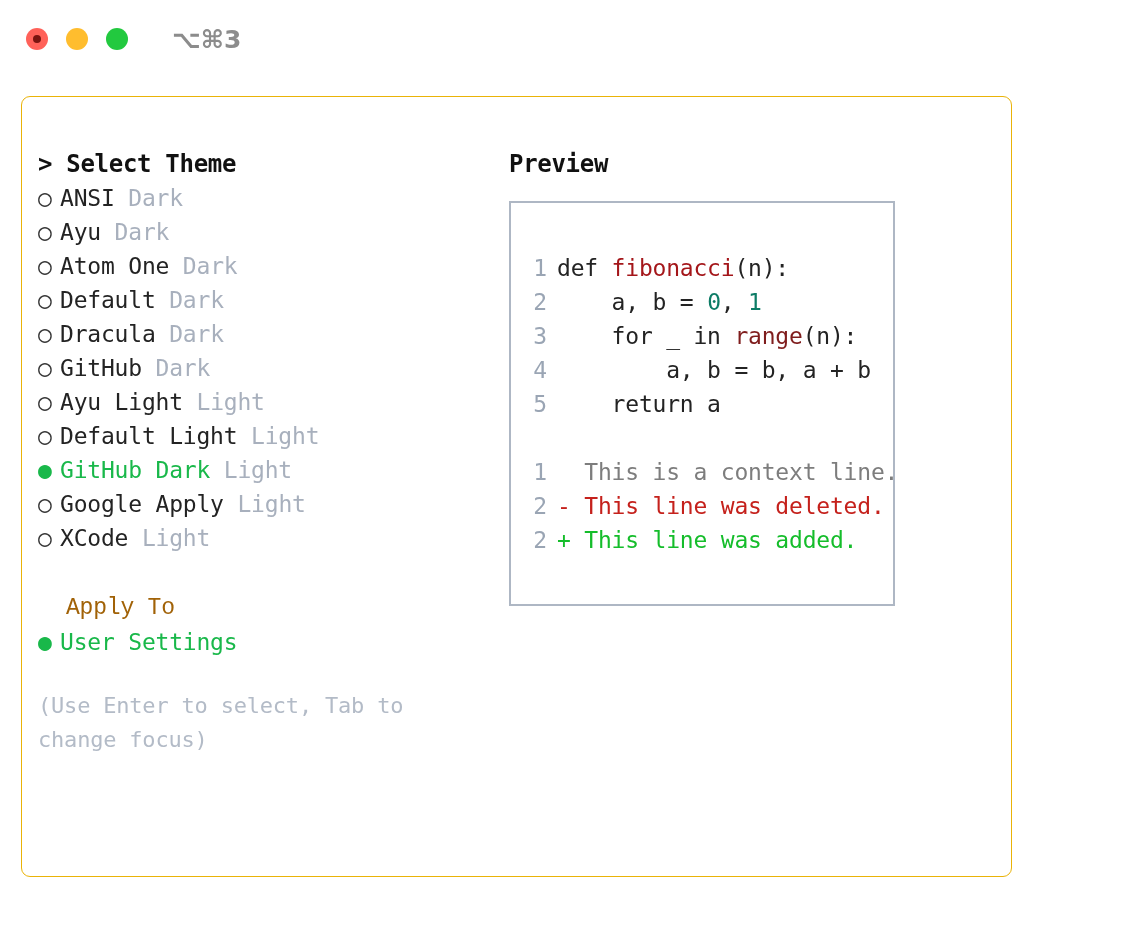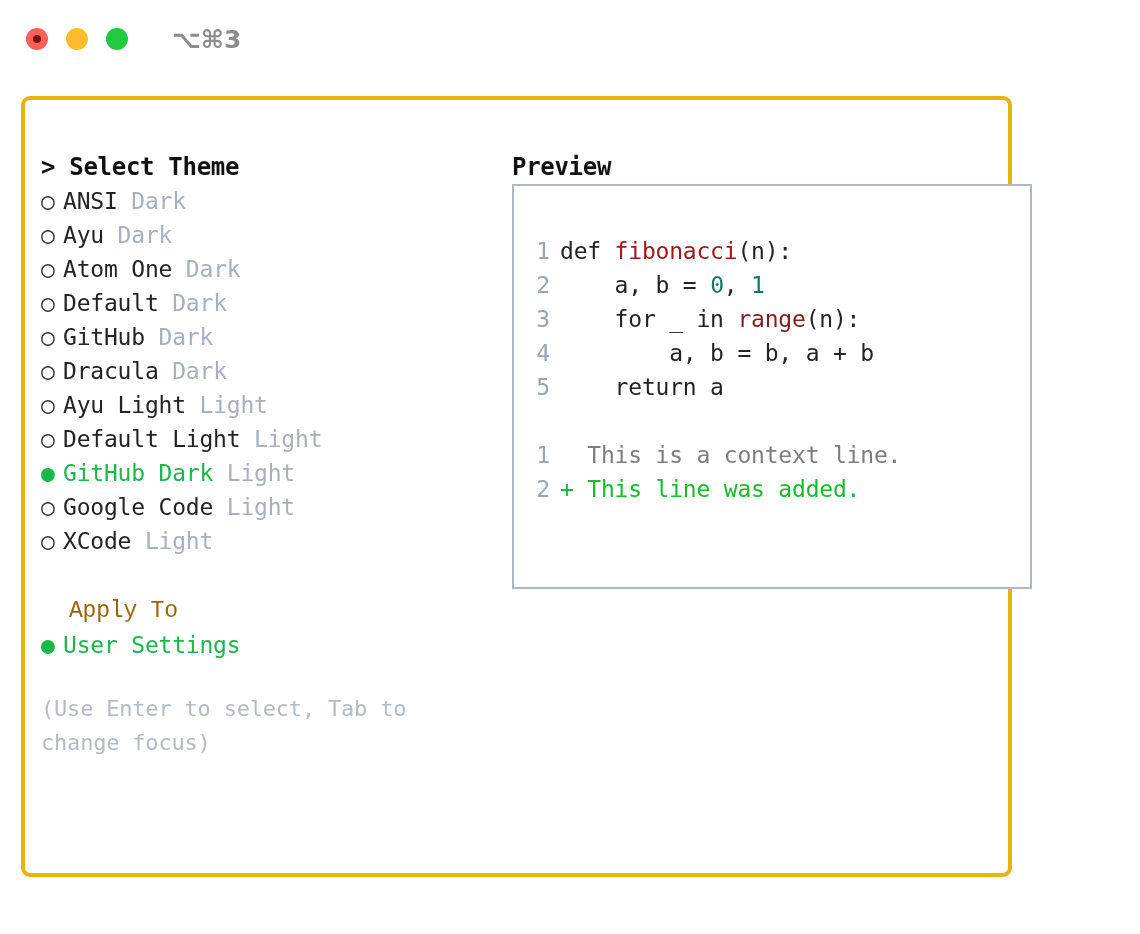--- a/index.html
+++ b/index.html
@@ -64,21 +64,21 @@
     font-family: "DejaVu Sans", "Liberation Sans", sans-serif;
     font-weight: 600;
   }
 
   
   .panel {
     position: absolute;
     left: 21px; top: 96px;
     width: 991px;
     height: 781px;
-    border: 4px solid #eab308;
+    border: 1px solid #eab308;
     border-radius: 9px;
     box-sizing: border-box;
     background: #ffffff;
   }
 
   .columns {
     position: absolute;
     left: 0; top: 0;
     width: 100%; height: 100%;
   }
@@ -149,21 +149,22 @@
   }
   .preview-head {
     font-size: 24px;
     color: #111111;
     font-weight: bold;
     letter-spacing: -0.3px;
     height: 34px;
     line-height: 34px;
   }
   .preview-box {
-    width: 520px;
+    margin-top: 20px;
+    width: 386px;
     height: 405px;
     border: 2px solid #aeb7c4;
     box-sizing: border-box;
     background: #ffffff;
     position: relative;
   }
   .code-area {
     position: absolute;
     left: 12px;
     top: 48px;
@@ -211,26 +212,26 @@
     <div class="columns">
 
       <div class="left-col">
         <div class="section-head">&gt; Select Theme</div>
 
         <div id="theme-list">
             <div class="opt-row"><span class="bullet">○</span><span class="opt-label">ANSI</span> <span class="opt-kind">Dark</span></div>
             <div class="opt-row"><span class="bullet">○</span><span class="opt-label">Ayu</span> <span class="opt-kind">Dark</span></div>
             <div class="opt-row"><span class="bullet">○</span><span class="opt-label">Atom One</span> <span class="opt-kind">Dark</span></div>
             <div class="opt-row"><span class="bullet">○</span><span class="opt-label">Default</span> <span class="opt-kind">Dark</span></div>
+            <div class="opt-row"><span class="bullet">○</span><span class="opt-label">Dracula</span> <span class="opt-kind">Dark</span></div>
             <div class="opt-row"><span class="bullet">○</span><span class="opt-label">GitHub</span> <span class="opt-kind">Dark</span></div>
-            <div class="opt-row"><span class="bullet">○</span><span class="opt-label">Dracula</span> <span class="opt-kind">Dark</span></div>
             <div class="opt-row"><span class="bullet">○</span><span class="opt-label">Ayu Light</span> <span class="opt-kind">Light</span></div>
             <div class="opt-row"><span class="bullet">○</span><span class="opt-label">Default Light</span> <span class="opt-kind">Light</span></div>
             <div class="opt-row selected"><span class="bullet sel">●</span><span class="opt-label">GitHub Dark</span> <span class="opt-kind">Light</span></div>
-            <div class="opt-row"><span class="bullet">○</span><span class="opt-label">Google Code</span> <span class="opt-kind">Light</span></div>
+            <div class="opt-row"><span class="bullet">○</span><span class="opt-label">Google Apply</span> <span class="opt-kind">Light</span></div>
             <div class="opt-row"><span class="bullet">○</span><span class="opt-label">XCode</span> <span class="opt-kind">Light</span></div>
           </div>
 
         <div class="spacer-24"></div>
 
         <div class="applyto-head">Apply To</div>
         <div id="apply-to-list">
             <div class="opt-row selected"><span class="bullet sel">●</span><span class="opt-label">User Settings</span></div>
           </div>
 
@@ -247,20 +248,21 @@
             <div id="code-lines">
                 <div class="code-line"><span class="lno">1</span><span>def </span><span class="tok-fn">fibonacci</span><span>(n):</span></div>
                 <div class="code-line"><span class="lno">2</span><span>    a, b = </span><span class="tok-num">0</span><span>, </span><span class="tok-num">1</span></div>
                 <div class="code-line"><span class="lno">3</span><span>    for _ in </span><span class="tok-call">range</span><span>(n):</span></div>
                 <div class="code-line"><span class="lno">4</span><span>        a, b = b, a + b</span></div>
                 <div class="code-line"><span class="lno">5</span><span>    return a</span></div>
               </div>
             <div class="diff-gap"></div>
             <div id="diff-lines">
                 <div class="code-line"><span class="lno">1</span><span class="diff-ctx"> </span><span class="diff-ctx"> This is a context line.</span></div>
+                <div class="code-line"><span class="lno">2</span><span class="diff-del">-</span><span class="diff-del"> This line was deleted.</span></div>
                 <div class="code-line"><span class="lno">2</span><span class="diff-add">+</span><span class="diff-add"> This line was added.</span></div>
               </div>
           </div>
         </div>
       </div>
 
     </div>
   </div>
 </div>
 

